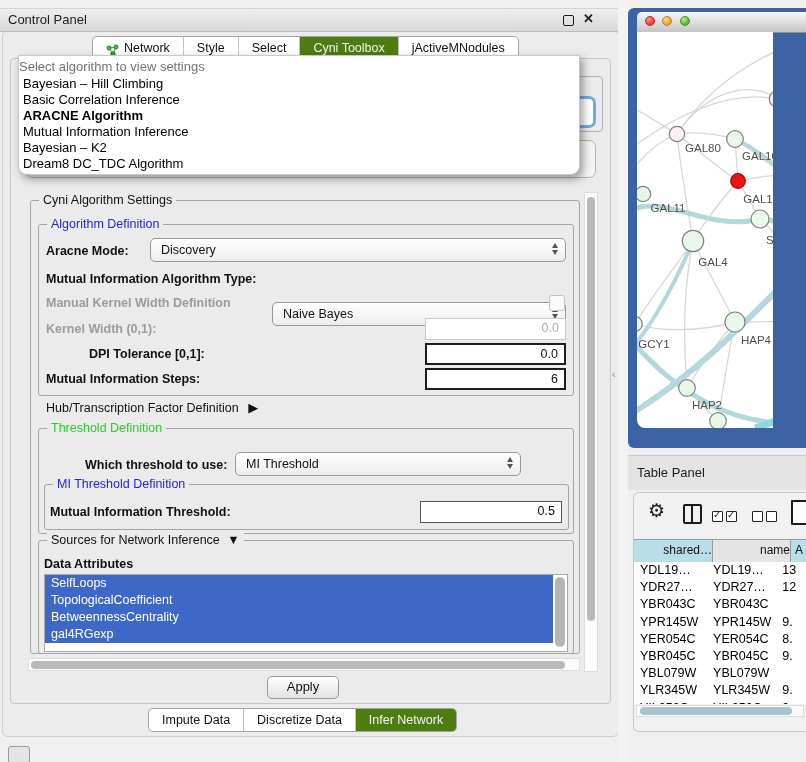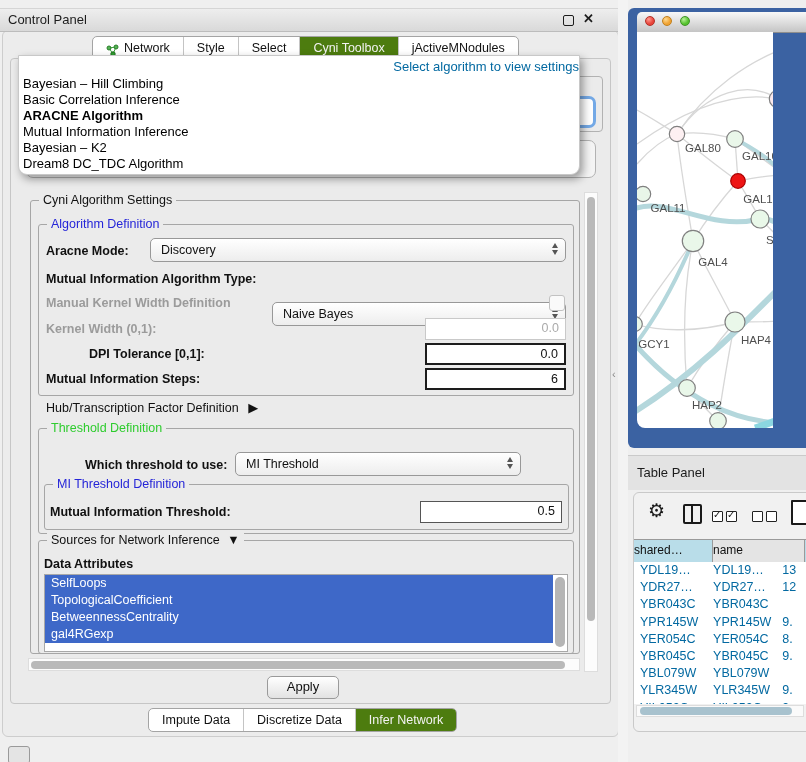--- a/index.html
+++ b/index.html
@@ -20,21 +20,21 @@
 
   .content{position:absolute;left:10px;top:58px;width:599px;height:644px;background:#ebebeb;border:1px solid #c6c6c6;border-radius:4px;z-index:1;}
 
   
   .remn1{position:absolute;left:24px;top:76px;width:577px;height:54px;border:1px solid #b2b2b2;border-radius:4px;z-index:2;}
   .remn-blue{position:absolute;left:556px;top:96px;width:34px;height:26px;border:3px solid #74a9e6;border-radius:7px;background:#fff;z-index:2;}
   .remn2{position:absolute;left:26px;top:140px;width:568px;height:36px;border:1px solid #b2b2b2;border-radius:7px;background:#f4f4f4;z-index:2;}
 
   
   .popup{position:absolute;left:18px;top:55px;width:560px;height:118px;background:#fff;border:1px solid #c8c8c8;border-radius:0 0 9px 9px;box-shadow:3px 4px 9px rgba(0,0,0,.38);z-index:30;}
-  .popup-prompt{padding-top:3px;height:17px;text-align:right;color:#0369a1;font-size:13px;}
+  .popup-prompt{padding-top:3px;height:17px;text-align:left;color:#737373;font-size:13px;}
   .popup-item{font-size:13px;line-height:16.1px;padding-left:4px;color:#000;white-space:nowrap;}
   .popup-item.sel{font-weight:bold;}
 
   
   .fs{position:absolute;border:1px solid #a6a6a6;border-radius:3px;z-index:3;}
   .fs .legend{position:absolute;top:-8px;left:8px;background:#ebebeb;padding:0 4px;font-size:12.5px;color:#111;white-space:nowrap;}
   .legend.blue{color:#2525d8;}
   .legend.green{color:#2ecc2e;}
   .lbl{position:absolute;font-size:12.5px;font-weight:bold;color:#111;white-space:nowrap;z-index:4;}
   .lbl.dis{color:#9b9b9b;}
@@ -82,25 +82,25 @@
   .tp-title{position:absolute;left:9px;top:9px;font-size:13px;color:#1c1c1c;}
   .tp-body{position:absolute;left:633px;top:492px;width:175px;height:240px;background:#f1f1f1;border:1px solid #c9c9c9;border-radius:6px 0 0 6px;overflow:hidden;box-sizing:border-box;}
   .gear{position:absolute;left:14px;top:6px;font-size:19px;color:#1a1a1a;}
   .colic{position:absolute;left:49px;top:11px;width:15px;height:16px;border:2px solid #1a1a1a;border-radius:2px;}
   .colic::after{content:"";position:absolute;left:6px;top:0;width:2px;height:16px;background:#1a1a1a;}
   .tb-box{display:inline-block;width:9px;height:9px;border:1.5px solid #222;border-radius:1px;margin-right:3px;position:relative;background:#fff;}
   .tb-box.ck::after{content:"✓";position:absolute;left:0px;top:-3px;font-size:10px;color:#222;}
   .cbgrp{position:absolute;top:15px;}
   .pageic{position:absolute;left:157px;top:7px;width:16px;height:21px;border:2px solid #1a1a1a;background:#fff;border-radius:1px;}
   .thead{position:absolute;left:0px;top:46px;height:22px;display:flex;border-top:1px solid #9a9a9a;border-bottom:1px solid #9a9a9a;}
-  .th{font-size:12px;color:#111;line-height:21px;text-align:left;border-right:1px solid #9a9a9a;box-sizing:border-box;background:#e4e4e4;}
+  .th{font-size:12px;color:#111;line-height:21px;text-align:right;border-right:1px solid #9a9a9a;box-sizing:border-box;background:#e4e4e4;}
   .th.blue{background:#b9dde9;}
   .trows{position:absolute;left:0;top:69px;width:100%;height:142px;overflow:hidden;background:#fff;}
   .tr{display:flex;height:17.2px;}
-  .td{font-size:12.5px;color:#0369a1;line-height:17px;padding-left:6px;box-sizing:border-box;white-space:nowrap;overflow:hidden;}
+  .td{font-size:12.5px;color:#000000;line-height:17px;padding-left:6px;box-sizing:border-box;white-space:nowrap;overflow:hidden;}
   .tp-hscroll{position:absolute;left:2px;top:212px;width:168px;height:12px;background:#fafafa;border:1px solid #ddd;box-sizing:border-box;}
   .tp-hthumb{position:absolute;left:3px;top:1px;width:152px;height:8px;background:#a8c2ce;border-radius:4px;}
 
   .gap-strip{position:absolute;left:618px;top:0;width:10px;height:762px;background:#f3f3f3;}
   .net-tab-icon{display:inline-block;width:13px;height:13px;}
 </style>
 </head>
 <body>
 
 <div class="root">
@@ -338,21 +338,21 @@
   </div>
   <div class="tp-body">
     <div class="gear">⚙</div>
     <div class="colic"></div>
     <div class="cbgrp" style="left:78px;"><span class="tb-box ck"></span><span class="tb-box ck"></span></div>
     <div class="cbgrp" style="left:118px;"><span class="tb-box"></span><span class="tb-box"></span></div>
     <div class="pageic"></div>
 
     <div class="thead">
       <div class="th blue" style="width:79px;">shared…</div>
-      <div class="th" style="width:92px;">name</div>
+      <div class="th" style="width:78px;">name</div>
       <div class="th blue" style="width:30px;text-align:left;padding-left:4px;">A</div>
     </div>
 
     <div class="trows">
       <div class="tr">
           <div class="td" style="width:79px;">YDL19…</div>
           <div class="td" style="width:78px;">YDL19…</div>
           <div class="td" style="width:30px;padding-left:3px;">13</div>
         </div>
       <div class="tr">

